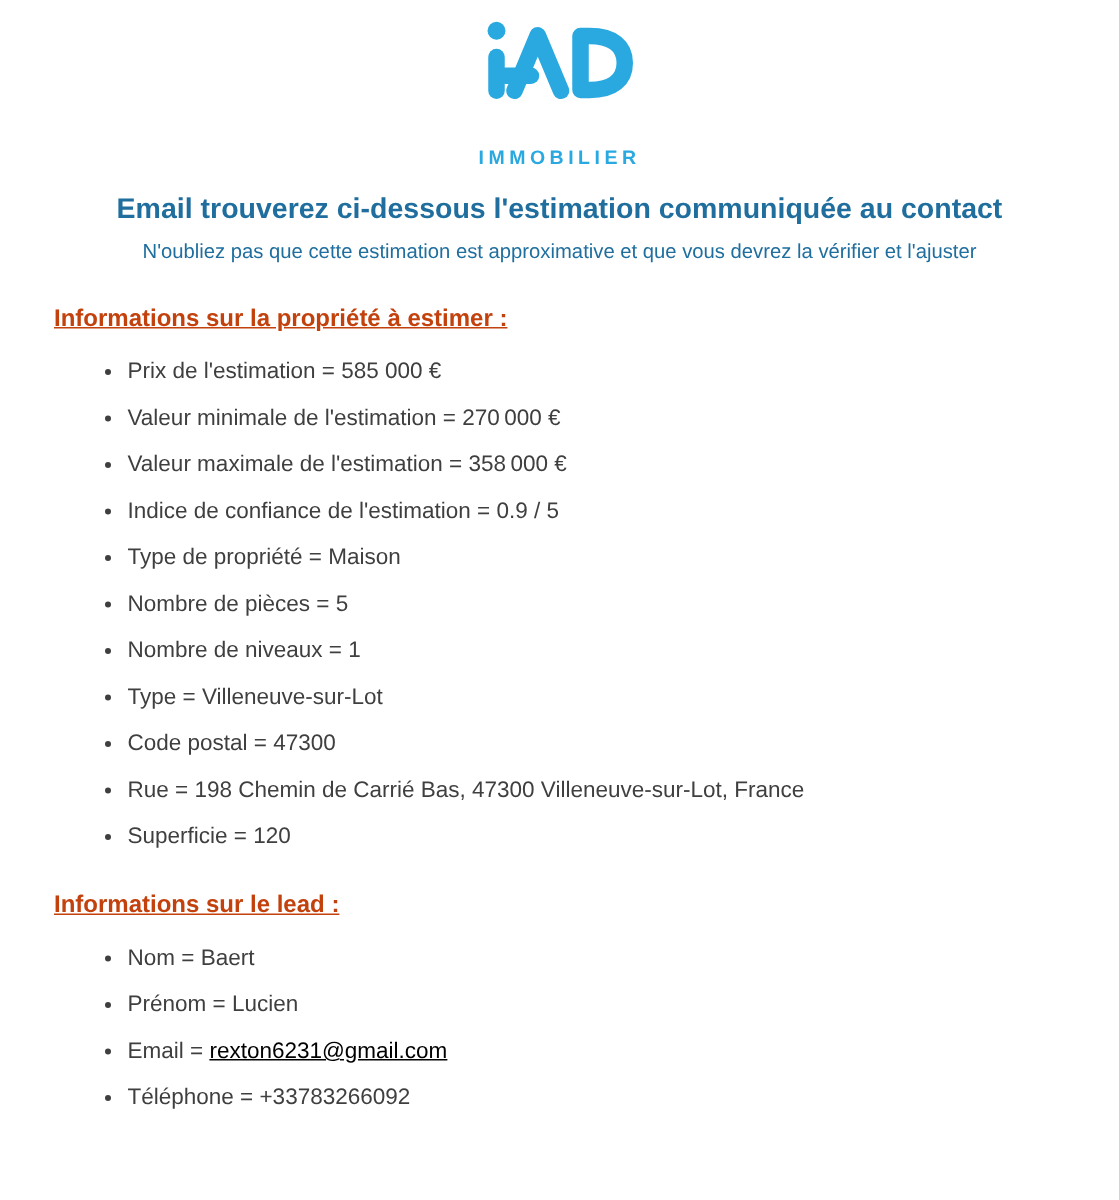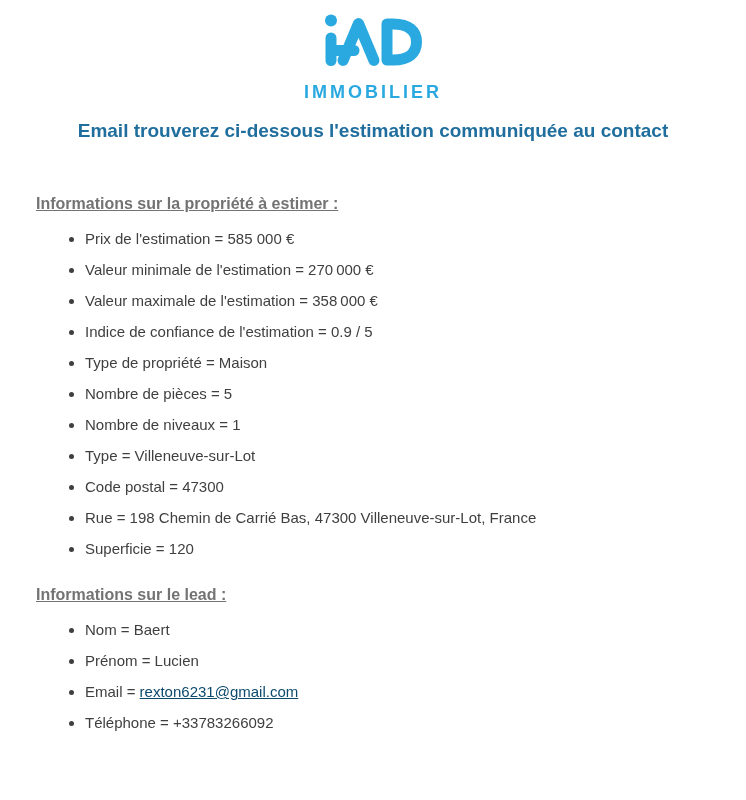--- a/index.html
+++ b/index.html
@@ -21,22 +21,22 @@
   .logo-block {
     text-align: center;
     padding-top: 2px;
   }
   .logo-mark {
     display: inline-block;
     width: 104px;
     height: 62px;
   }
   .logo-text {
-    margin-top: 2px;
-    font-size: 18px;
+    margin-top: 16px;
+    font-size: 13px;
     font-weight: bold;
     letter-spacing: 3px;
     color: #29a9e0;
   }
 
   
   .title {
     margin-top: 17px;
     text-align: center;
     font-size: 19px;
@@ -50,38 +50,38 @@
     line-height: 19px;
     color: #1f6e9e;
   }
 
   
   .section-heading {
     margin-top: 27px;
     font-size: 16px;
     font-weight: bold;
     text-decoration: underline;
-    color: #737373;
+    color: #c2410c;
   }
   .section-heading.lead {
     margin-top: 29px;
   }
   ul.items {
     margin-top: 17px;
     list-style: disc;
     padding-left: 49px;
   }
   ul.items li {
     font-size: 15px;
     line-height: 17px;
     margin-bottom: 14px;
     color: #3f3f3f;
   }
   a.email-link {
-    color: #0c4a6e;
+    color: #000000;
     text-decoration: underline;
     cursor: pointer;
   }
 </style>
 </head>
 <body>
 
 <div class="page">
 
   <div class="logo-block">
@@ -97,21 +97,21 @@
         <path d="M 66 10 L 66 46 M 66 10 L 72 10 C 88 10 95.5 17 95.5 28 C 95.5 39 88 46 72 46 L 66 46"></path>
       </g>
 
       <circle cx="10" cy="6.5" r="6" fill="#29a9e0"></circle>
     </svg>
     <div class="logo-text">IMMOBILIER</div>
   </div>
 
   <div class="title">Email trouverez ci-dessous l'estimation communiquée au contact</div>
   <div class="subtitle">
-    <br>
+    <span>N'oubliez pas que cette estimation est approximative et que vous devrez la vérifier et l'ajuster</span><br>
   </div>
 
   <div class="section-heading">Informations sur la propriété à estimer :</div>
   <ul class="items">
     <li>Prix de l'estimation = 585 000 €</li>
     <li>Valeur minimale de l'estimation = 270 000 €</li>
     <li>Valeur maximale de l'estimation = 358 000 €</li>
     <li>Indice de confiance de l'estimation = 0.9 / 5</li>
     <li>Type de propriété = Maison</li>
     <li>Nombre de pièces = 5</li>

